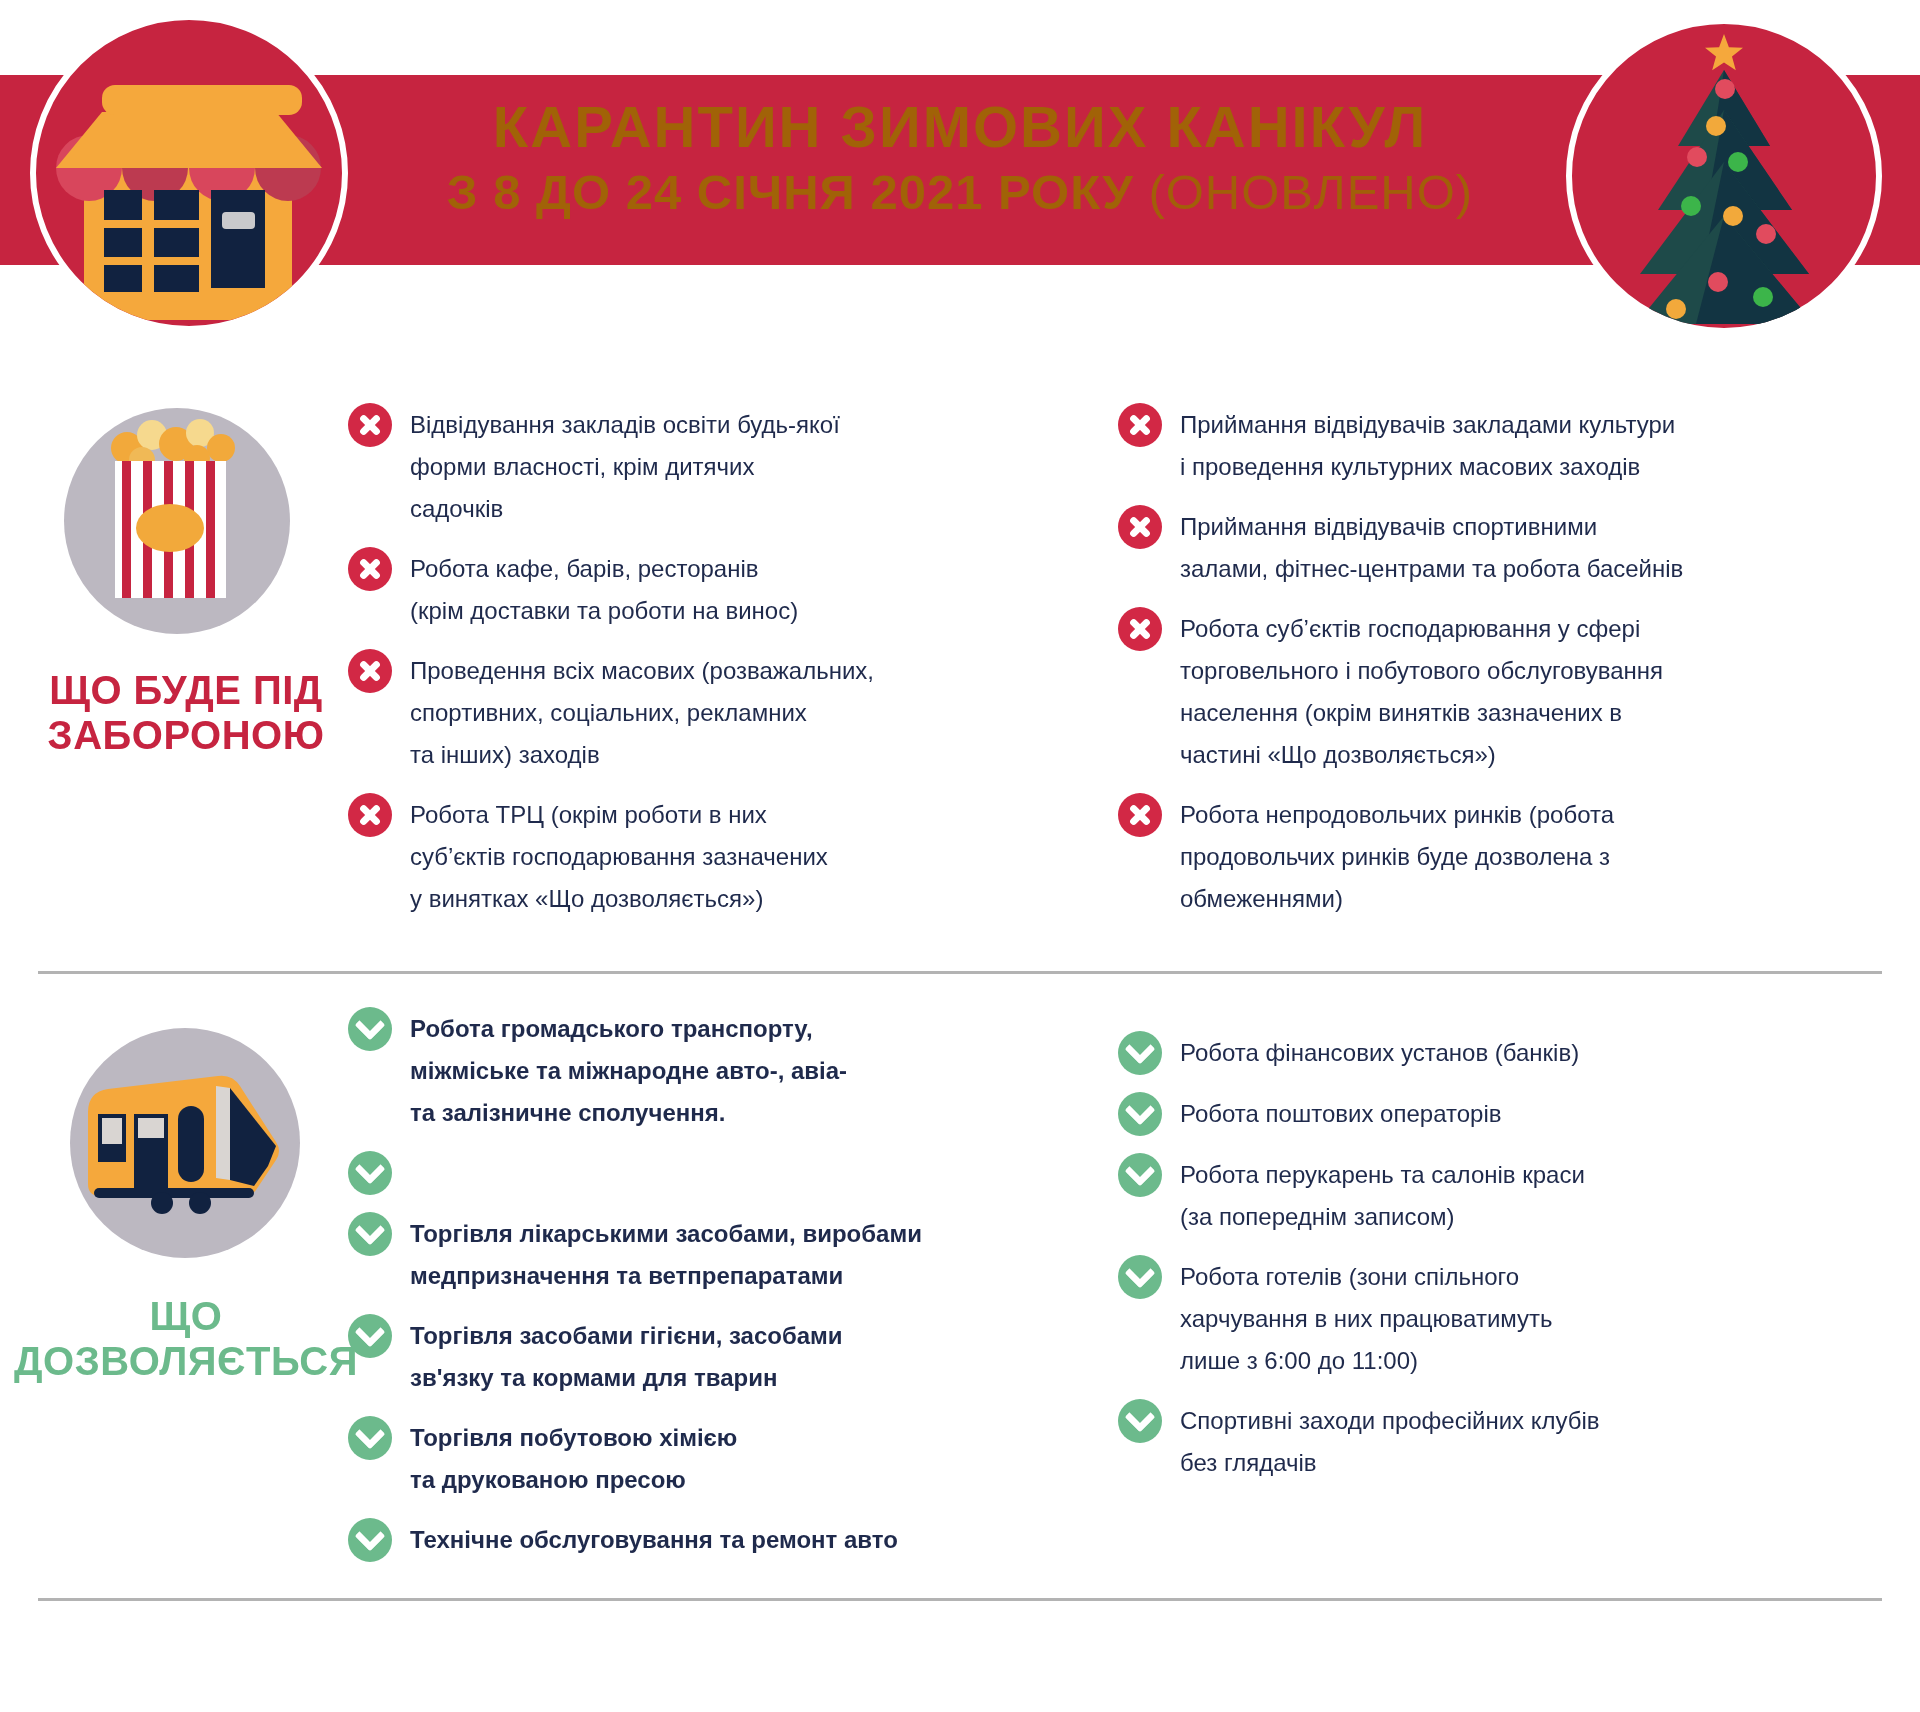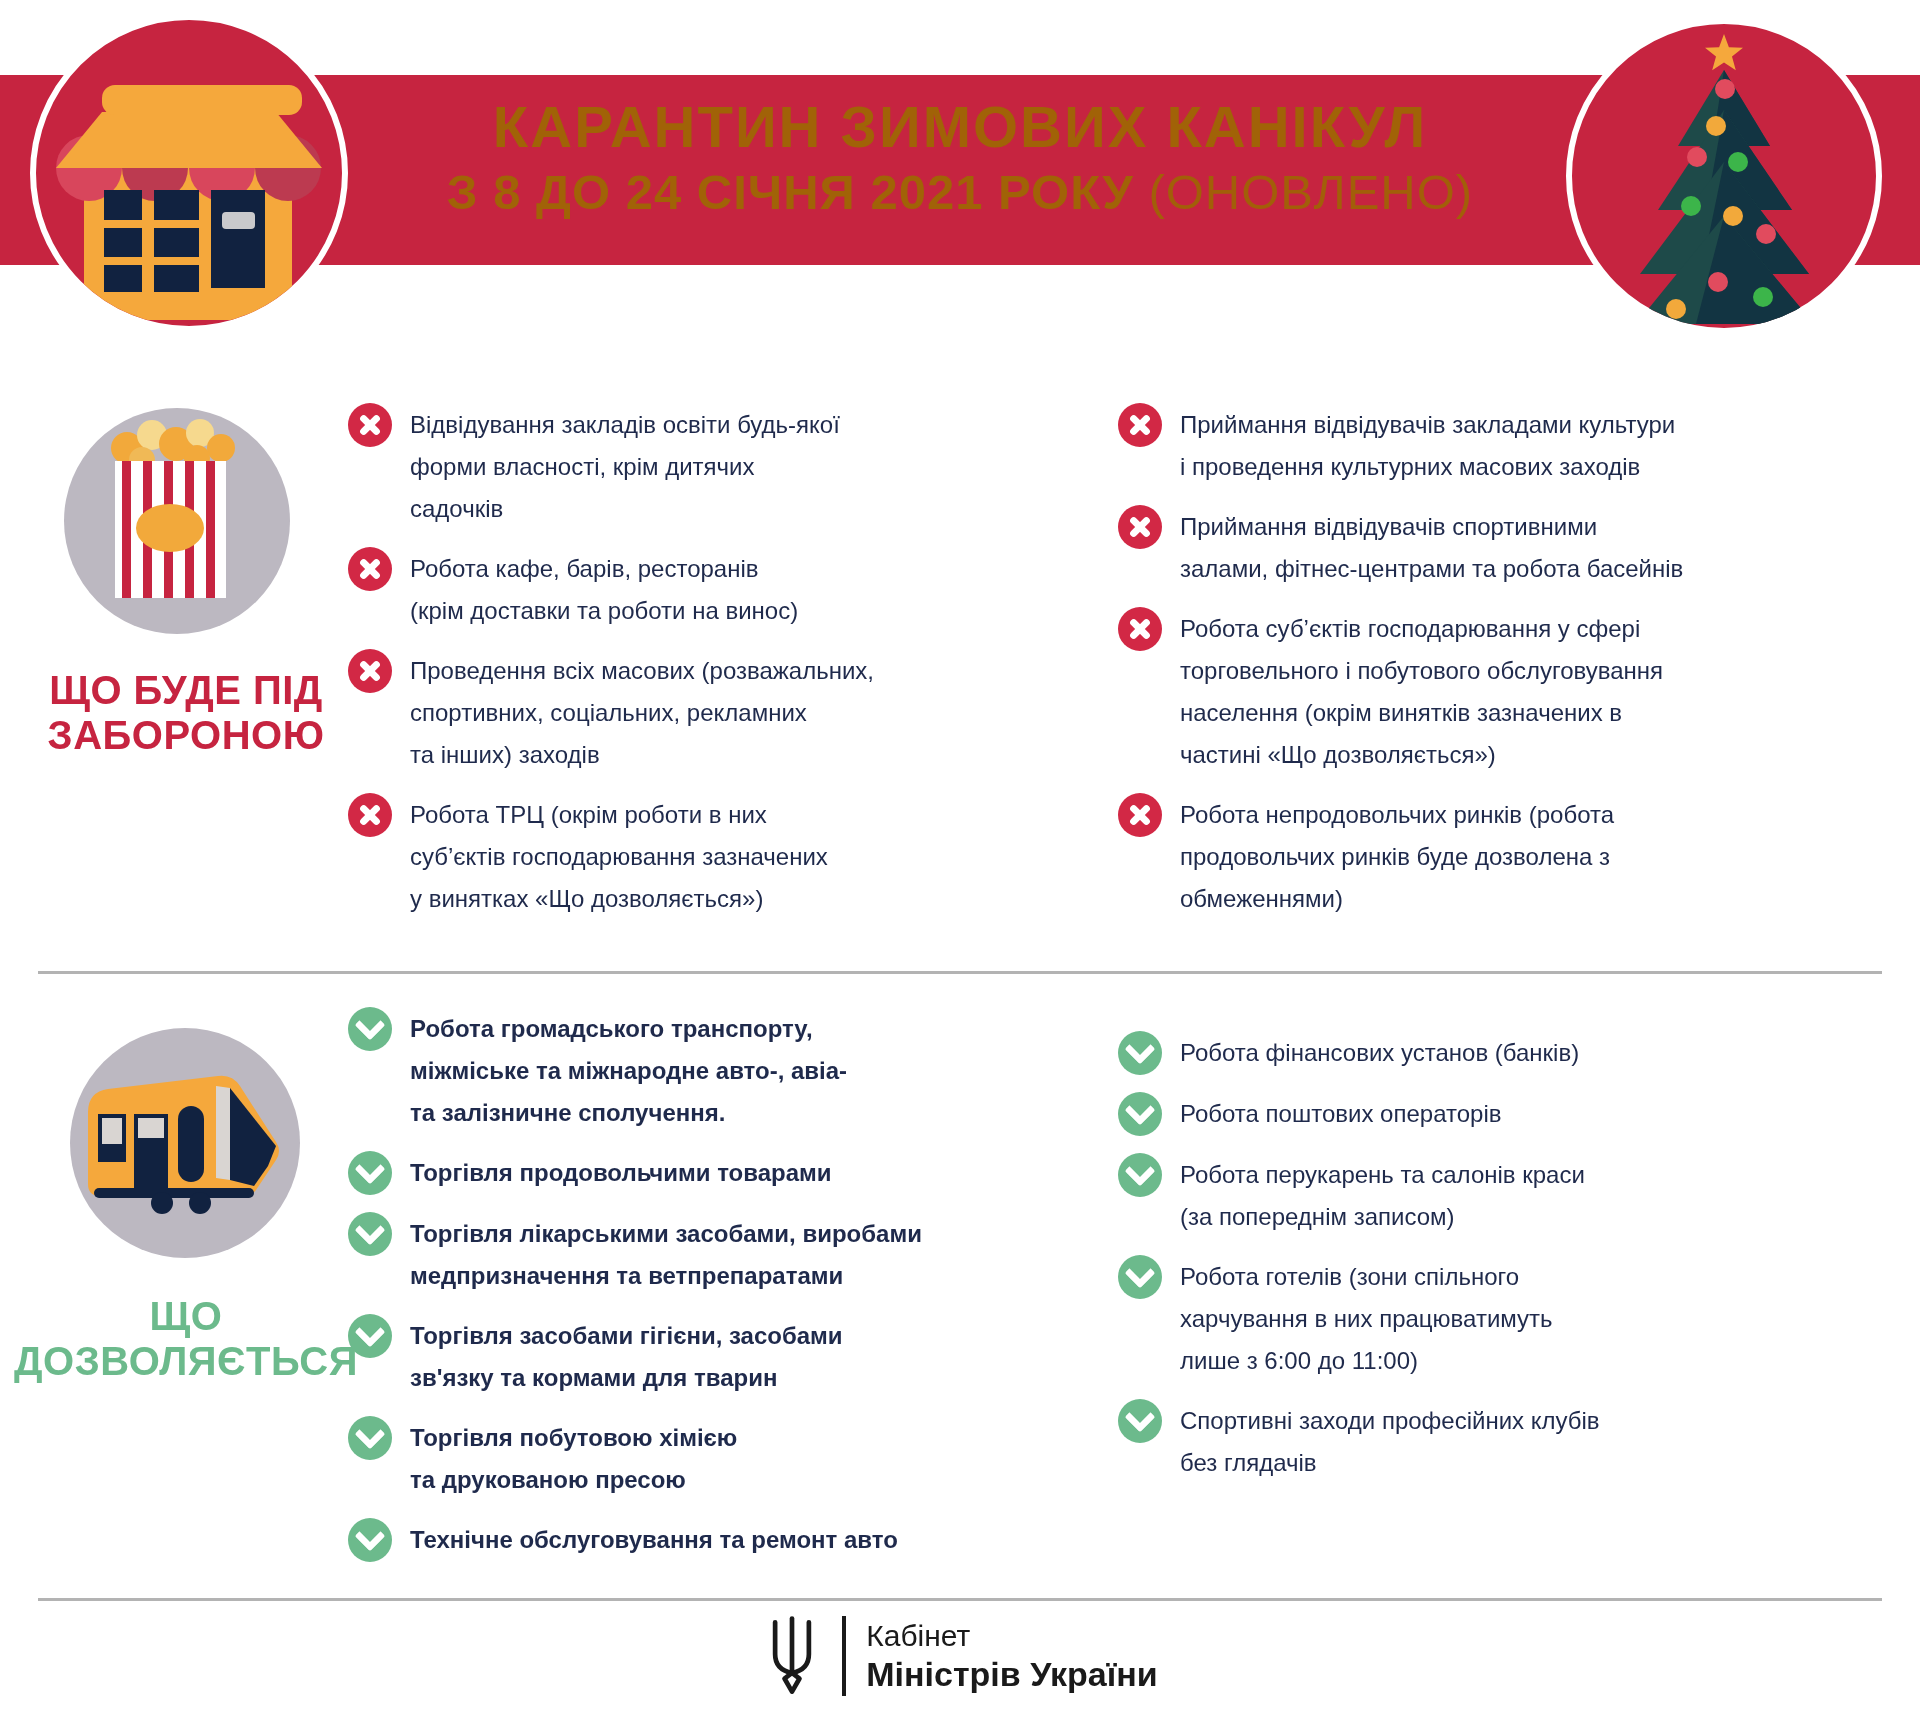--- a/index.html
+++ b/index.html
@@ -219,21 +219,20 @@
 
   <div class="col a1">
       <div class="item">
         <span class="mark check"></span>
         <span class="text">Робота громадського транспорту,
 міжміське та міжнародне авто-, авіа-
 та залізничне сполучення.</span>
       </div>
       <div class="item">
         <span class="mark check"></span>
-        <span class="text">Торгівля продовольчими товарами</span>
       </div>
       <div class="item">
         <span class="mark check"></span>
         <span class="text">Торгівля лікарськими засобами, виробами
 медпризначення та ветпрепаратами</span>
       </div>
       <div class="item">
         <span class="mark check"></span>
         <span class="text">Торгівля засобами гігієни, засобами
 зв'язку та кормами для тварин</span>
@@ -270,27 +269,14 @@
       </div>
       <div class="item">
         <span class="mark check"></span>
         <span class="text">Спортивні заходи професійних клубів
 без глядачів</span>
       </div>
     </div>
 
   <div class="divider d2"></div>
 
-  <div class="footer">
-    <svg class="tryzub" width="60" height="88" viewBox="0 0 64 92" fill="none" stroke="#1a1a1a" stroke-width="5" stroke-linecap="round" stroke-linejoin="round">
-      <path d="M14,10 V44 C14,56 22,62 32,64"></path>
-      <path d="M50,10 V44 C50,56 42,62 32,64"></path>
-      <path d="M32,6 V64"></path>
-      <path d="M32,64 L24,70 L32,84 L40,70 Z"></path>
-    </svg>
-    <div class="fsep"></div>
-    <div class="forg">
-      <div class="l1">Кабінет</div>
-      <div class="l2">Міністрів України</div>
-    </div>
-  </div>
 
 </div>
 
 </body></html>

